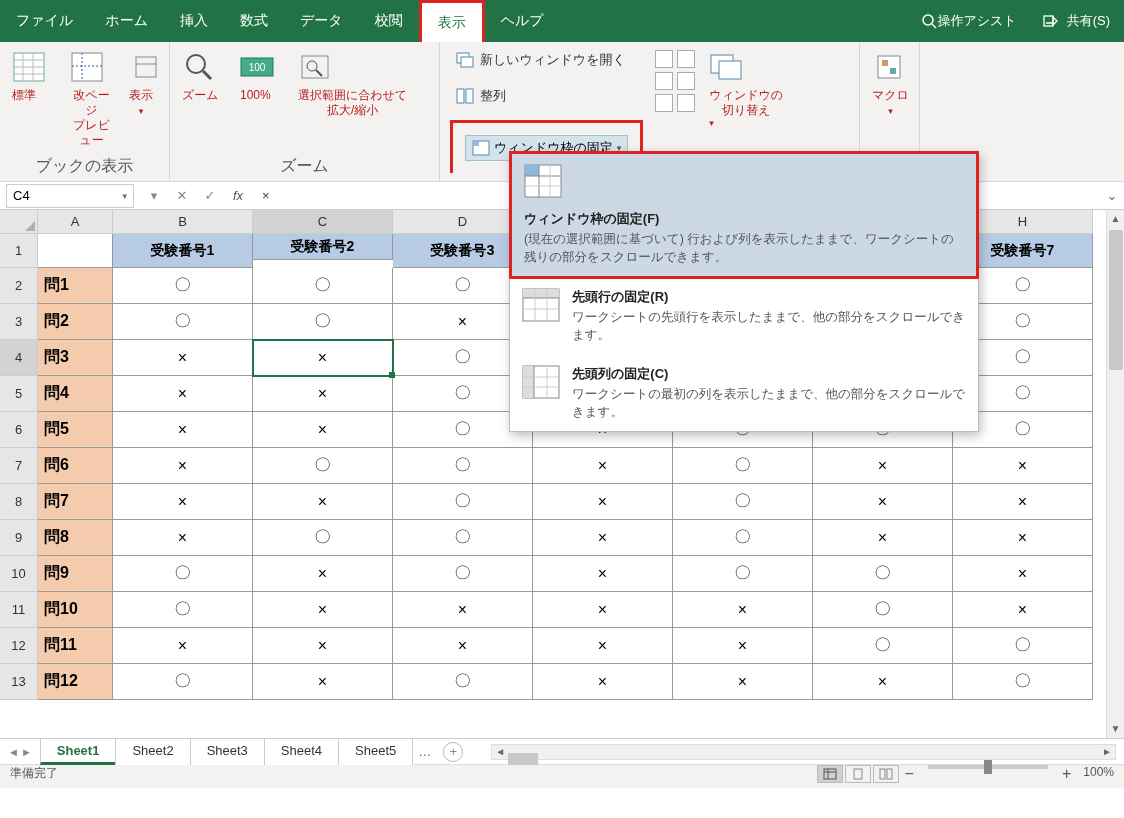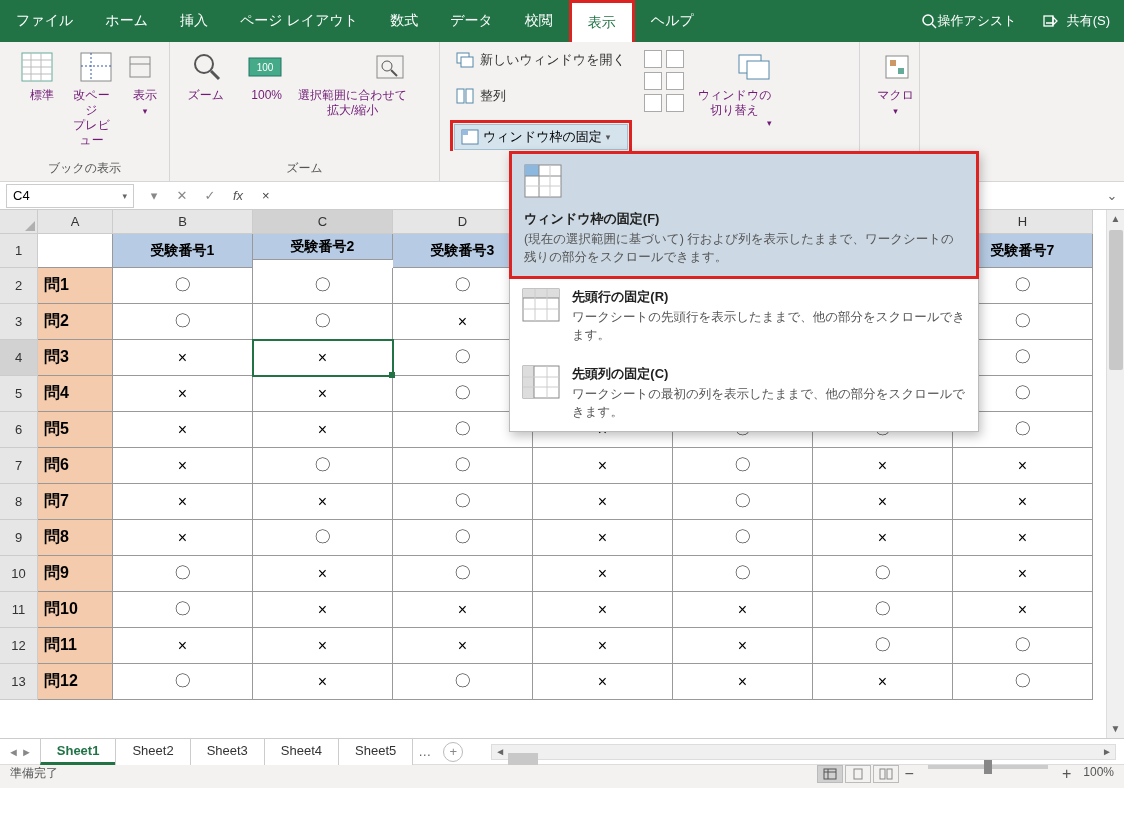--- a/index.html
+++ b/index.html
@@ -10,35 +10,35 @@
 .menubar .tab { padding: 0 16px; height: 100%; display: flex; align-items: center; cursor: pointer; font-size: 14px; }
 .menubar .tab.active { background: #fff; color: #217346; border: 3px solid #d22; border-bottom: none; }
 .menubar .spacer { flex: 1; }
 .menubar .tell-me { display: flex; align-items: center; gap: 0; padding: 0 12px; }
 .menubar .share { display: flex; align-items: center; gap: 6px; padding: 0 14px; }
 
 
 .ribbon { height: 140px; background: #f3f2f1; border-bottom: 1px solid #d6d6d6; display: flex; position: relative; }
 .ribbon-group { border-right: 1px solid #d6d6d6; display: flex; flex-direction: column; padding: 4px 6px 2px; }
 .ribbon-group .body { flex: 1; display: flex; align-items: flex-start; gap: 4px; }
-.ribbon-group .label { text-align: center; font-size: 12px; color: #555; padding: 2px 0; }
-.rbtn-lg { display: flex; flex-direction: column; align-items: flex-end; justify-content: flex-start; padding: 4px 6px; min-width: 54px; text-align: center; font-size: 12px; color: #701a75; cursor: pointer; }
+.ribbon-group .label { text-align: center; font-size: 16px; color: #555; padding: 2px 0; }
+.rbtn-lg { display: flex; flex-direction: column; align-items: flex-start; justify-content: flex-start; padding: 4px 6px; min-width: 54px; text-align: center; font-size: 12px; color: #b91c1c; cursor: pointer; }
 .rbtn-lg .ico { width: 34px; height: 34px; display: flex; align-items: center; justify-content: center; margin-bottom: 4px; }
 .rbtn-lg .txt { line-height: 1.25; }
 .rbtn-sm { display: flex; align-items: center; gap: 6px; padding: 3px 6px; font-size: 13px; color: #333; cursor: pointer; }
 .rbtn-sm .ico { width: 18px; height: 18px; display: flex; align-items: center; justify-content: center; }
 .vstack { display: flex; flex-direction: column; gap: 12px; }
 .mini-icons { display: flex; flex-direction: column; gap: 4px; padding: 4px; }
 .mini-icons .row { display: flex; gap: 4px; }
 .mini-icons .sq { width: 18px; height: 18px; border: 1px solid #aaa; background: #fff; }
 svg { display: block; }
 
 .freeze-dd { display: flex; align-items: center; gap: 4px; padding: 3px 6px; border: 1px solid #a0c0d0; background: #d5e3ec; cursor: pointer; font-size: 13px; }
 .freeze-dd .tri { font-size: 9px; color: #555; }
-.freeze-wrap { border: 3px solid #d22; border-bottom: none; padding: 1px; text-align: right; }
+.freeze-wrap { border: 3px solid #d22; border-bottom: none; padding: 12px; text-align: right; }
 
 
 .dropdown { position: absolute; left: 509px; top: 151px; width: 470px; background: #fff; border: 1px solid #bbb; box-shadow: 2px 4px 10px rgba(0,0,0,.25); z-index: 50; }
 .dd-item { display: flex; gap: 12px; padding: 10px 12px; cursor: pointer; }
 .dd-item.hl { background: #ccd9e4; border: 3px solid #d22; margin: -1px; position: relative; flex-direction: column; }
 .dd-item .dd-ico { width: 38px; height: 34px; flex-shrink: 0; }
 .dd-item .dd-txt { flex: 1; }
 .dd-item .dd-title { font-weight: bold; font-size: 13px; color: #222; margin-bottom: 2px; }
 .dd-item .dd-desc { font-size: 12.5px; color: #555; line-height: 1.45; }
 
@@ -92,21 +92,20 @@
 .status .zm { cursor: pointer; padding: 0 4px; font-size: 16px; }
 </style>
 </head>
 <body>
 
 <div class="menubar">
   <div id="menu-tabs" style="display: flex; height: 100%;">
       <div class="tab">ファイル</div>
       <div class="tab">ホーム</div>
       <div class="tab">挿入</div>
-      <div class="tab">ページ レイアウト</div>
       <div class="tab">数式</div>
       <div class="tab">データ</div>
       <div class="tab">校閲</div>
       <div class="tab active">表示</div>
       <div class="tab">ヘルプ</div>
     </div>
   <div class="spacer"></div>
   <div class="tell-me">
     <svg width="16" height="16">
         <circle cx="7" cy="7" r="5" fill="none" stroke="#fff" stroke-width="1.5"></circle>
@@ -348,21 +347,21 @@
       <div class="colh sel">C</div>
       <div class="colh">D</div>
       <div class="colh">E</div>
       <div class="colh">F</div>
       <div class="colh">G</div>
       <div class="colh">H</div>
       <div class="rowh" style="height: 34px;">1</div>
       <div class="cell" style="height: 34px;"></div>
       <div class="cell hdr" style="height: 34px;">受験番号1</div>
       <div class="cell hdr" style="height: 26px;">受験番号2</div>
-      <div class="cell hdr" style="height: 34px;">受験番号3</div>
+      <div class="cell hdr" style="height: 34px; font-family: Liberation Mono, monospace;">受験番号3</div>
       <div class="cell hdr" style="height: 34px;">受験番号4</div>
       <div class="cell hdr" style="height: 34px;">受験番号5</div>
       <div class="cell hdr" style="height: 34px;">受験番号6</div>
       <div class="cell hdr" style="height: 34px;">受験番号7</div>
       <div class="rowh">2</div>
       <div class="cell lbl">問1</div>
       <div class="cell">〇</div>
       <div class="cell">〇</div>
       <div class="cell">〇</div>
       <div class="cell">〇</div>

